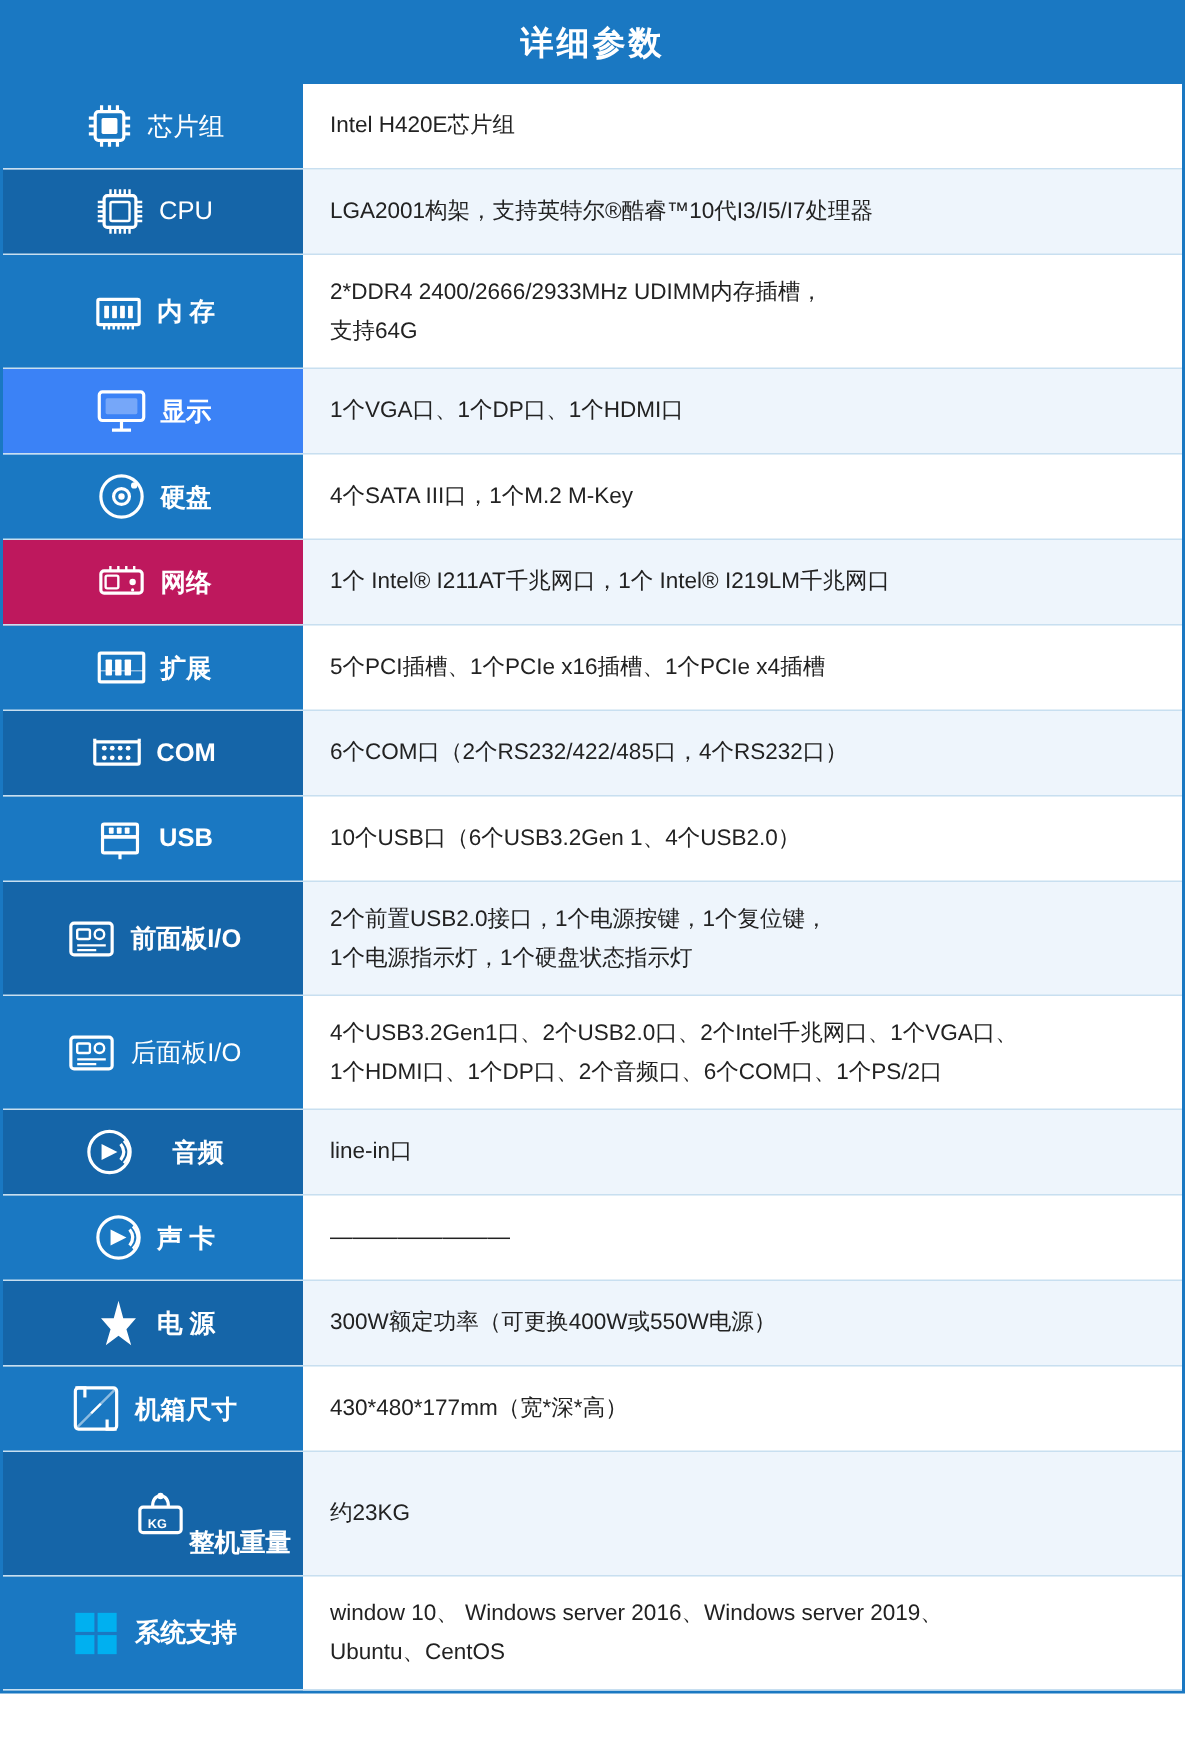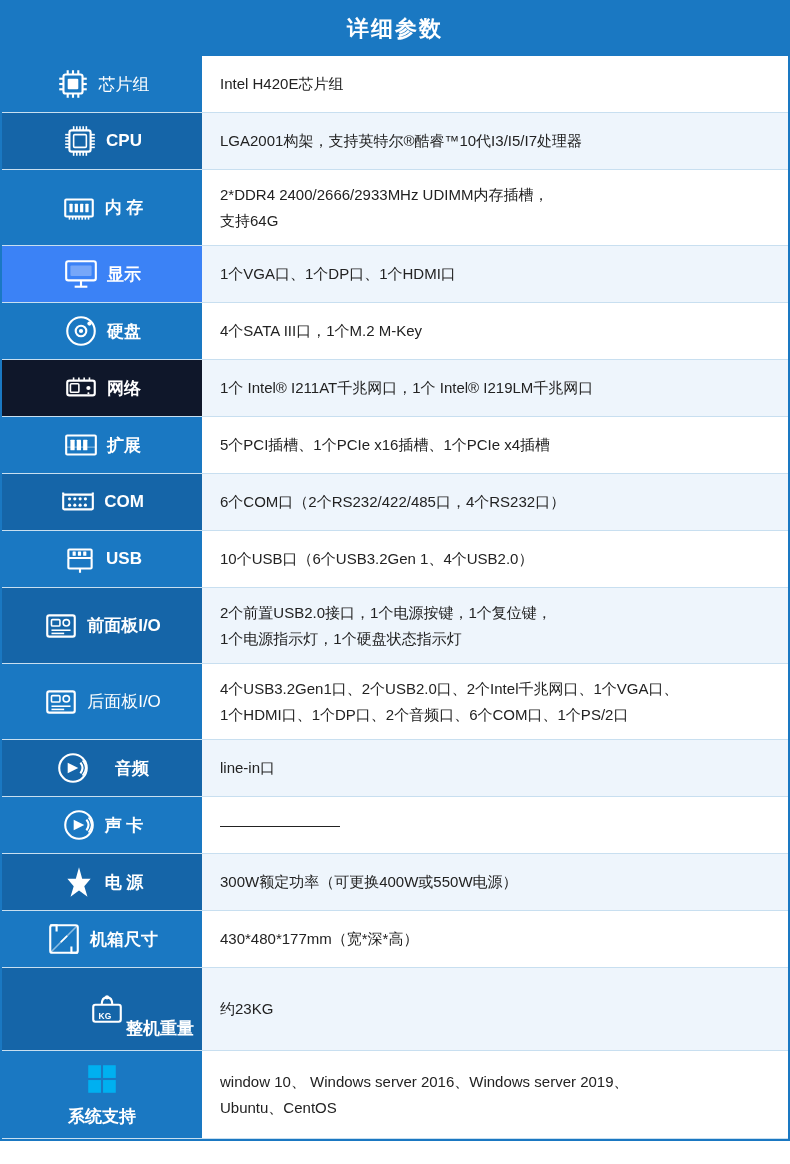--- a/index.html
+++ b/index.html
@@ -90,21 +90,21 @@
       <line x1="17" y1="3" x2="17" y2="7" stroke="white" stroke-width="1.5"></line>
       <line x1="20" y1="3" x2="20" y2="7" stroke="white" stroke-width="1.5"></line>
       <line x1="23" y1="3" x2="23" y2="7" stroke="white" stroke-width="1.5"></line>
       <line x1="11" y1="27" x2="11" y2="31" stroke="white" stroke-width="1.5"></line>
       <line x1="14" y1="27" x2="14" y2="31" stroke="white" stroke-width="1.5"></line>
       <line x1="17" y1="27" x2="17" y2="31" stroke="white" stroke-width="1.5"></line>
       <line x1="20" y1="27" x2="20" y2="31" stroke="white" stroke-width="1.5"></line>
       <line x1="23" y1="27" x2="23" y2="31" stroke="white" stroke-width="1.5"></line>
     </svg>
               </span>
-              <span style="color: rgb(255, 255, 255); font-size: 17px; font-weight: bold; white-space: nowrap;">CPU</span>
+              <span style="color: rgb(255, 255, 255); font-size: 17px; font-weight: normal; white-space: nowrap;">CPU</span>
             </div>
           </td>
           <td style="padding: 12px 18px; font-size: 15px; color: rgb(34, 34, 34); line-height: 1.7; background: rgb(238, 245, 252); white-space: pre-line;">LGA2001构架，支持英特尔®酷睿™10代I3/I5/I7处理器</td>
         </tr>
         <tr>
           <td style="background: rgb(26, 120, 194); width: 200px; padding: 10px 8px; vertical-align: middle;">
             <div style="display: flex; align-items: center; justify-content: center; gap: 8px;">
               <span style="width: 36px; height: 36px; display: flex; align-items: center; flex-shrink: 0;">
                 <svg viewBox="0 0 34 34" fill="none" xmlns="http://www.w3.org/2000/svg">
       <rect x="4" y="9" width="26" height="16" rx="1" fill="none" stroke="white" stroke-width="2"></rect>
@@ -153,21 +153,21 @@
       <circle cx="17" cy="17" r="2" fill="white"></circle>
       <circle cx="25" cy="10" r="2" fill="white"></circle>
     </svg>
               </span>
               <span style="color: rgb(255, 255, 255); font-size: 17px; font-weight: bold; white-space: nowrap;">硬盘</span>
             </div>
           </td>
           <td style="padding: 12px 18px; font-size: 15px; color: rgb(34, 34, 34); line-height: 1.7; background: rgb(255, 255, 255); white-space: pre-line;">4个SATA III口，1个M.2 M-Key</td>
         </tr>
         <tr>
-          <td style="background: #0f172a; width: 200px; padding: 10px 8px; vertical-align: middle;">
+          <td style="background: #be185d; width: 200px; padding: 10px 8px; vertical-align: middle;">
             <div style="display: flex; align-items: center; justify-content: center; gap: 8px;">
               <span style="width: 36px; height: 36px; display: flex; align-items: center; flex-shrink: 0;">
                 <svg viewBox="0 0 34 34" fill="none" xmlns="http://www.w3.org/2000/svg">
       <rect x="4" y="10" width="26" height="14" rx="2" fill="none" stroke="white" stroke-width="2"></rect>
       <rect x="7" y="13" width="8" height="8" rx="1" fill="none" stroke="white" stroke-width="1.5"></rect>
       <line x1="10" y1="10" x2="10" y2="7" stroke="white" stroke-width="1.5"></line>
       <line x1="15" y1="10" x2="15" y2="7" stroke="white" stroke-width="1.5"></line>
       <line x1="20" y1="10" x2="20" y2="7" stroke="white" stroke-width="1.5"></line>
       <line x1="25" y1="10" x2="25" y2="7" stroke="white" stroke-width="1.5"></line>
       <circle cx="24" cy="17" r="2" fill="white"></circle>
@@ -347,21 +347,21 @@
       <text x="9" y="26" fill="white" font-size="8" font-weight="bold">KG</text>
     </svg>
               </span>
               <span style="color: rgb(255, 255, 255); font-size: 17px; font-weight: bold; white-space: nowrap; margin-top: 39px;">整机重量</span>
             </div>
           </td>
           <td style="padding: 12px 18px; font-size: 15px; color: rgb(34, 34, 34); line-height: 1.7; background: rgb(238, 245, 252); white-space: pre-line;">约23KG</td>
         </tr>
         <tr>
           <td style="background: rgb(26, 120, 194); width: 200px; padding: 10px 8px; vertical-align: middle;">
-            <div style="display: flex; align-items: center; justify-content: center; gap: 8px; flex-direction: column;">
+            <div style="display: flex; align-items: center; justify-content: center; gap: 8px;">
               <span style="width: 36px; height: 36px; display: flex; align-items: center; flex-shrink: 0;">
                 <svg viewBox="0 0 34 34" fill="none" xmlns="http://www.w3.org/2000/svg">
       <rect x="4" y="4" width="12" height="12" fill="#00b0f0"></rect>
       <rect x="18" y="4" width="12" height="12" fill="#00b0f0"></rect>
       <rect x="4" y="18" width="12" height="12" fill="#00b0f0"></rect>
       <rect x="18" y="18" width="12" height="12" fill="#00b0f0"></rect>
     </svg>
               </span>
               <span style="color: rgb(255, 255, 255); font-size: 17px; font-weight: bold; white-space: nowrap;">系统支持</span>
             </div>

